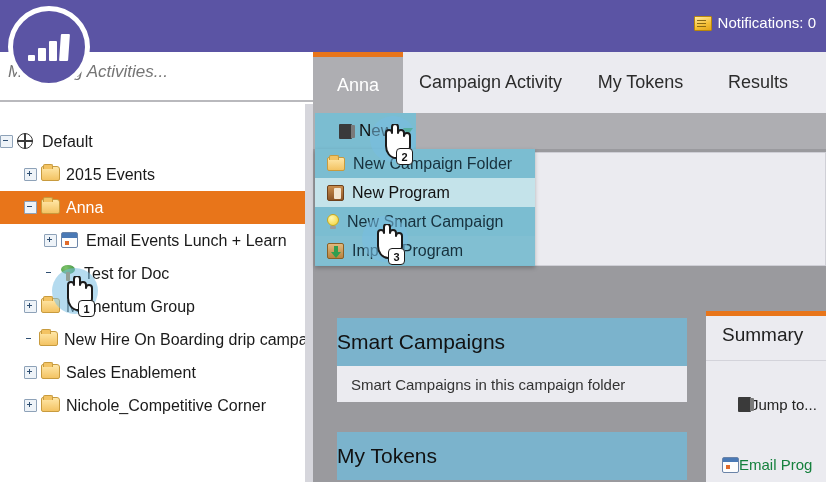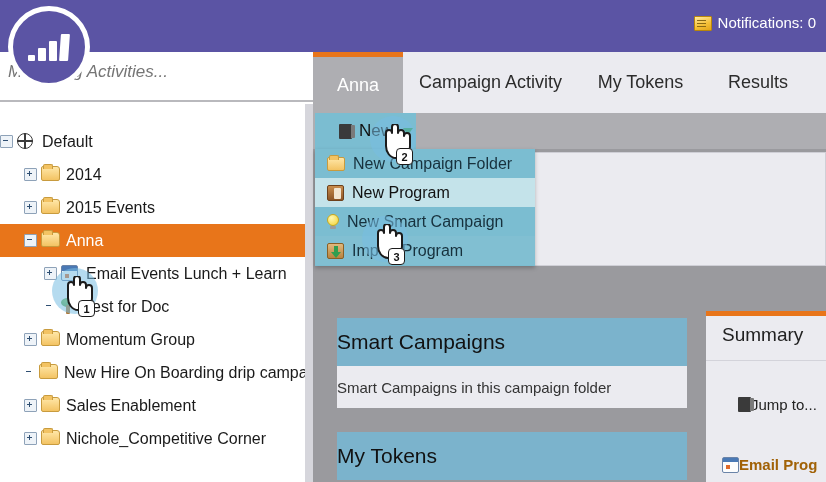--- a/index.html
+++ b/index.html
@@ -146,39 +146,39 @@
   }
 
   
   .card{position:absolute;box-sizing:border-box;}
   .card-head{
     background:#7bb3cc;color:#111111;font-size:21px;
     display:flex;align-items:center;padding-left:0;height:48px;
   }
   .card-body{
     background:#ebebf0;color:#333333;font-size:15px;
-    display:flex;align-items:center;height:42px;
+    display:flex;align-items:center;padding-left:14px;height:36px;
   }
   #card-smart{left:337px;top:318px;width:350px;height:90px;}
   #card-tokens{left:337px;top:432px;width:350px;height:50px;}
 
   .summary{
     position:absolute;left:706px;top:311px;width:120px;height:171px;
     background:#ebebf0;border-top:5px solid #e8751a;box-sizing:border-box;
   }
   .summary-title{
     font-size:19px;color:#222;padding:8px 0 0 16px;
   }
   .summary-divider{position:absolute;left:0;top:44px;width:120px;height:1px;background:#d3d3da;}
   .sum-row{
     position:absolute;display:flex;align-items:center;gap:0;font-size:15px;color:#222;
     white-space:nowrap;
   }
   #sum-jump{left:32px;top:80px;}
-  #sum-email{left:16px;top:140px;color:#a16207;font-weight:bold;}
+  #sum-email{left:16px;top:140px;color:#15803d;font-weight:normal;}
   .ic-book{
     width:13px;height:15px;background:#3a3a3a;border-radius:1px;position:relative;flex:0 0 auto;
   }
   .ic-book:before{content:"";position:absolute;right:-3px;top:1px;width:4px;height:13px;background:#7a7a7a;border-radius:0 1px 1px 0;}
   .ic-calsm{
     width:17px;height:16px;background:#fdfdfd;border:1px solid #6b84a8;border-radius:2px;
     box-sizing:border-box;position:relative;flex:0 0 auto;
   }
   .ic-calsm:before{content:"";position:absolute;left:0;top:0;right:0;height:4px;background:#4a79b5;}
   .ic-calsm:after{content:"";position:absolute;left:3px;top:7px;width:4px;height:4px;background:#e06a2b;}
@@ -296,27 +296,20 @@
         <span class="tw-icon">
           <span class="ic-globe" style="display: block;"></span>
         </span>
         <span class="tw-label">Default</span>
       </div>
       <div class="tree-row indent1">
         <span class="expander plus"></span>
         <span class="tw-icon">
           <span class="ic-folder" style="display: block;"></span>
         </span>
-        <span class="tw-label">2014</span>
-      </div>
-      <div class="tree-row indent1">
-        <span class="expander plus"></span>
-        <span class="tw-icon">
-          <span class="ic-folder" style="display: block;"></span>
-        </span>
         <span class="tw-label">2015 Events</span>
       </div>
       <div class="tree-row sel indent1">
         <span class="expander "></span>
         <span class="tw-icon">
           <span class="ic-folder" style="display: block;"></span>
         </span>
         <span class="tw-label">Anna</span>
       </div>
       <div class="tree-row indent2">

